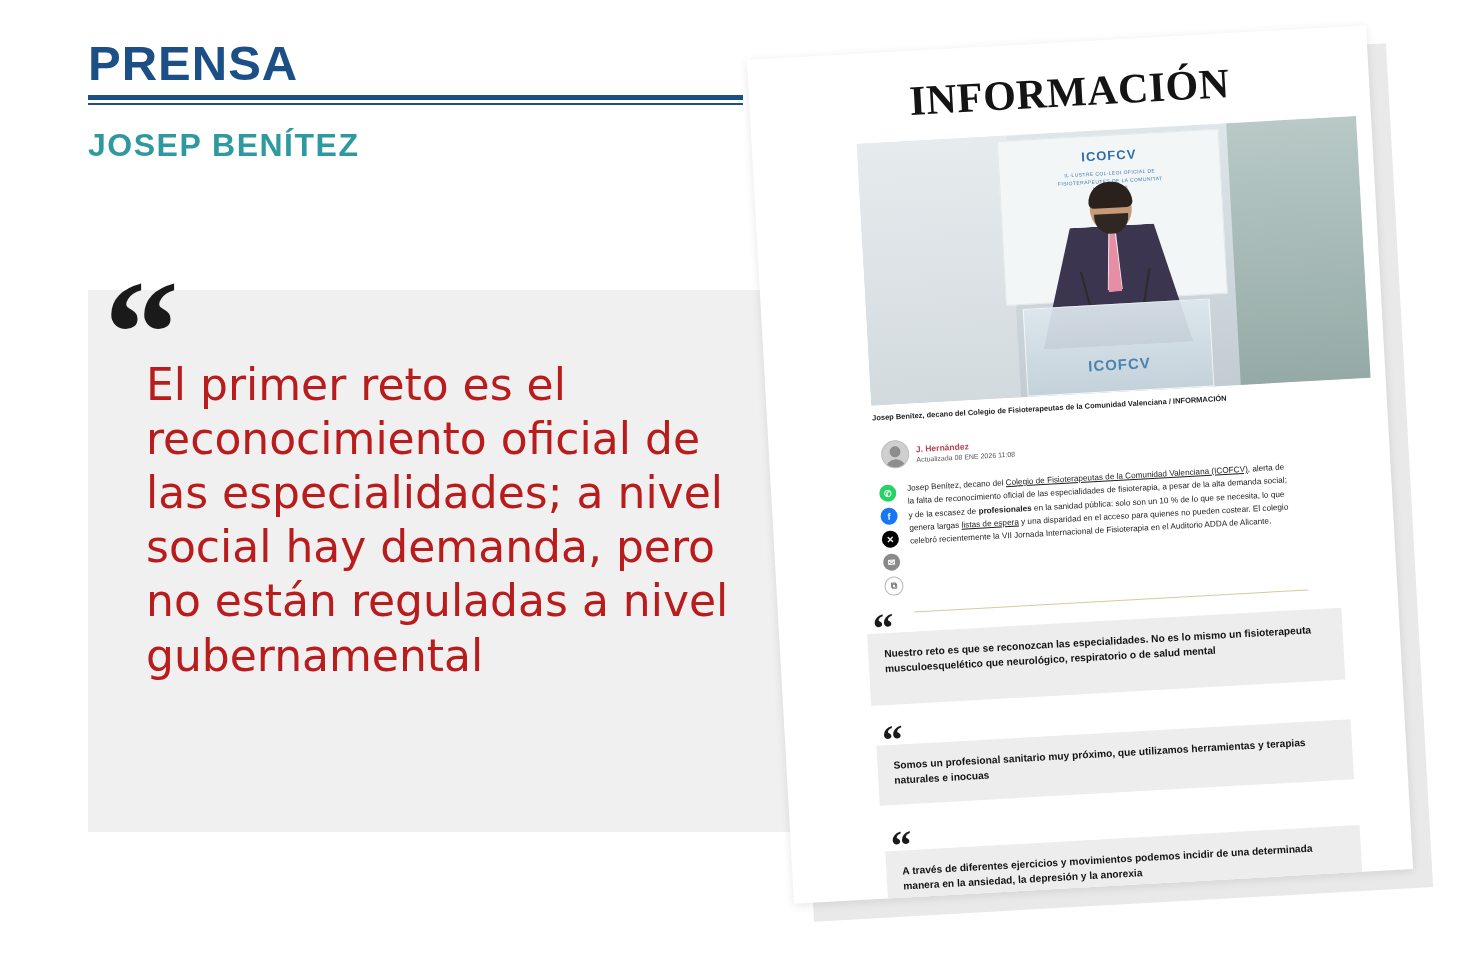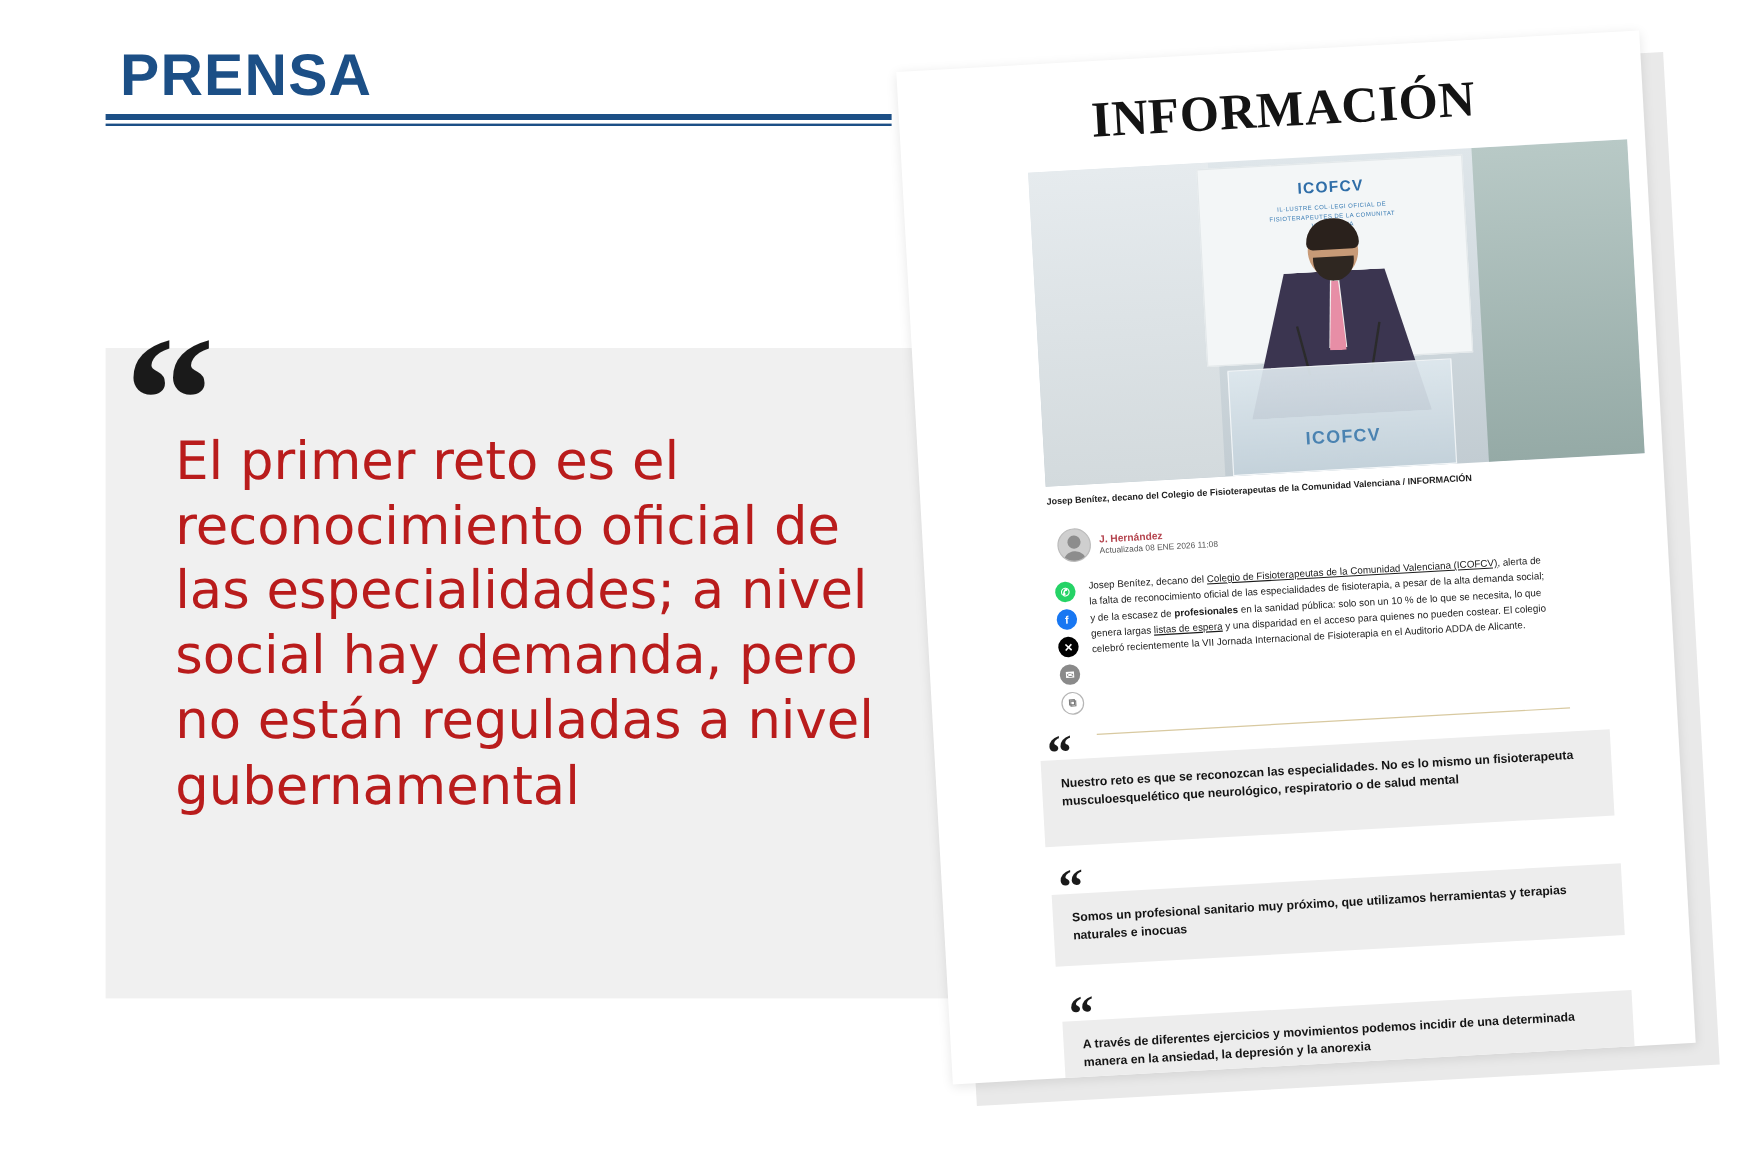--- a/index.html
+++ b/index.html
@@ -21,21 +21,21 @@
     left: 88px;
     top: 38px;
     width: 730px;
   }
   .press-title {
     font-size: 49px;
     font-weight: bold;
     letter-spacing: 1px;
     color: #1c4f86;
     line-height: 1.05;
-    margin: 0 0 6px 12px;
+    margin: 0 0 6px 0;
   }
   .rule-thick {
     width: 655px;
     height: 5px;
     background: #1c4f86;
     margin-bottom: 3px;
   }
   .rule-thin {
     width: 655px;
     height: 2px;
@@ -312,20 +312,21 @@
     color: #141414;
   }
 </style>
 </head>
 <body>
 
 <div class="left-col">
   <div class="press-title">PRENSA</div>
   <div class="rule-thick"></div>
   <div class="rule-thin"></div>
+  <div class="person-name">JOSEP BENÍTEZ</div>
 </div>
 
 <div class="quote-card">
   <div class="quote-mark">“</div>
   <div class="quote-text">El primer reto es el reconocimiento oficial de las especialidades; a nivel social hay demanda, pero no están reguladas a nivel gubernamental</div>
 </div>
 
 <div class="clipping-shadow"></div>
 
 <div class="clipping">

